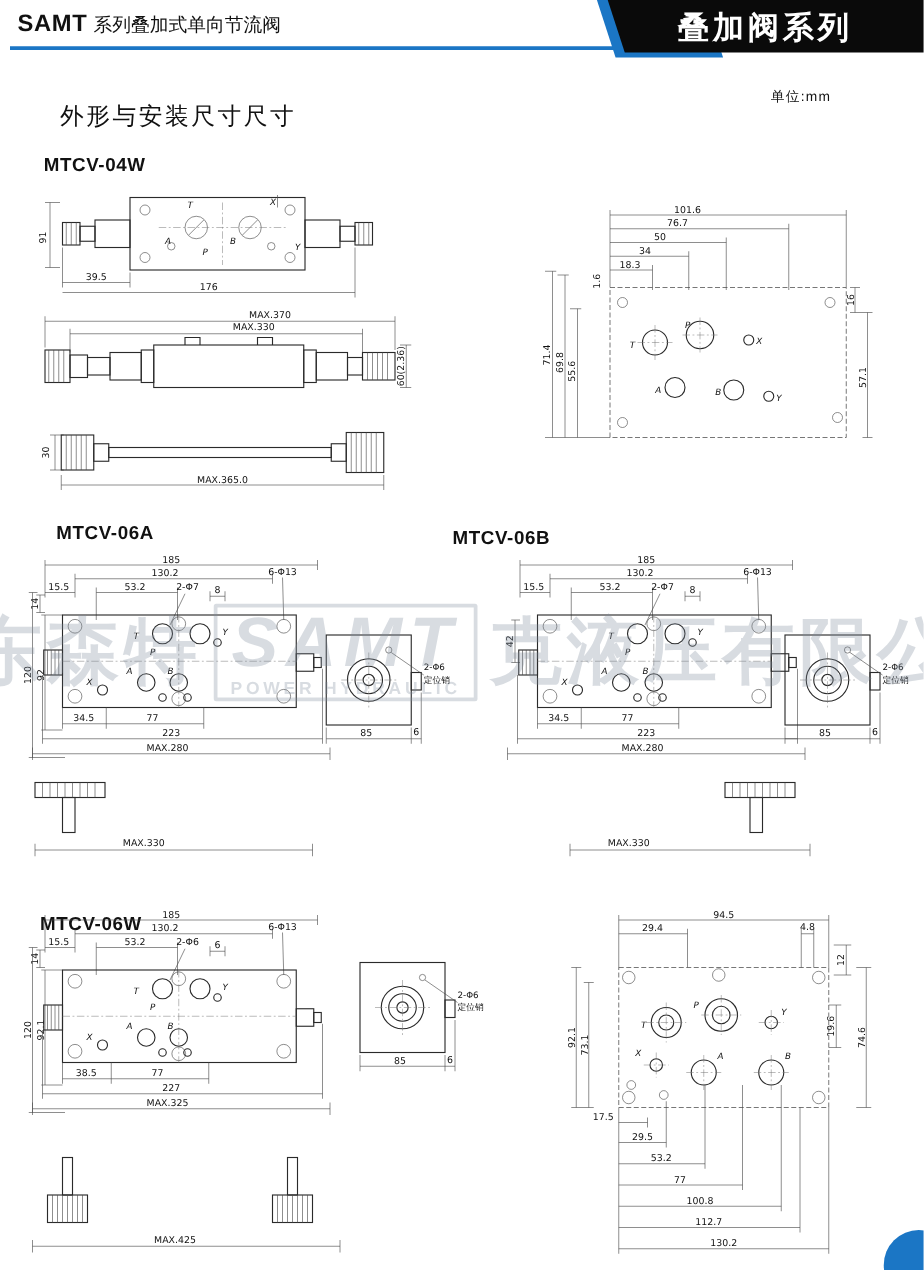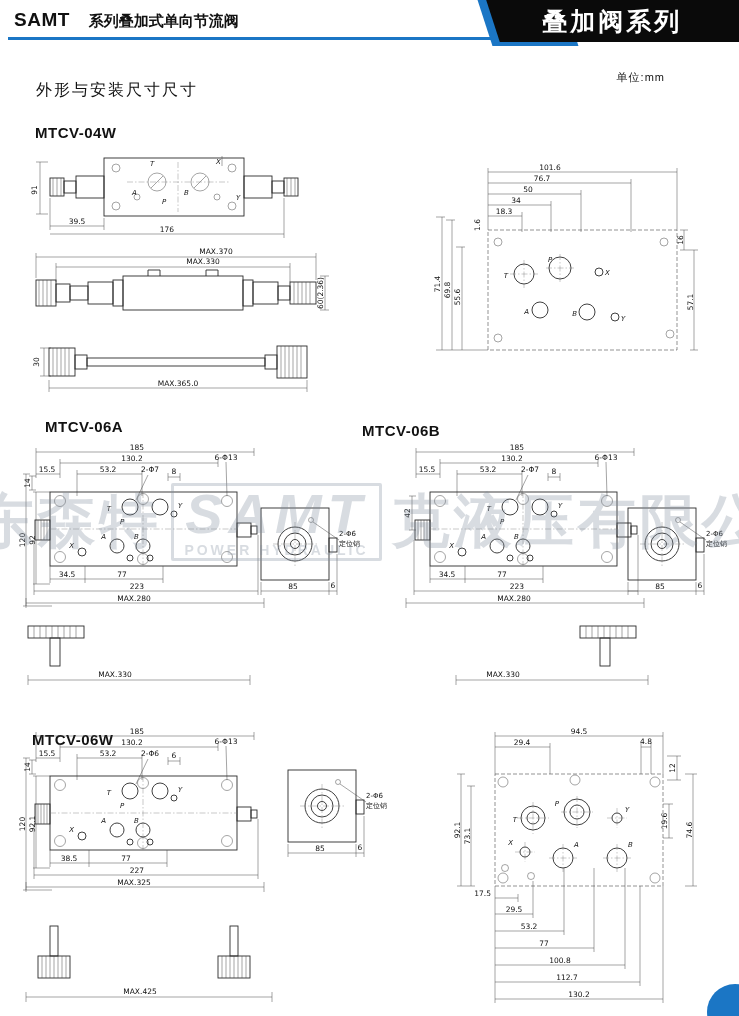--- a/index.html
+++ b/index.html
@@ -5,30 +5,30 @@
   * { margin:0; padding:0; box-sizing:border-box; }
   html,body { background:#fff; }
   body { font-family:"Liberation Sans", sans-serif; color:#111; }
   .page { position:relative; width:739px; height:1016px; background:#fff; overflow:hidden; }
   .abs { position:absolute; }
   svg.abs { overflow:visible; }
 
   
   .header-title { position:absolute; left:14px; top:9px; white-space:nowrap; }
   .t-model { font-weight:bold; font-size:19px; letter-spacing:.5px; }
-  .t-rest  { font-weight:bold; font-size:15px; margin-left:19px; }
+  .t-rest  { font-weight:normal; font-size:15px; margin-left:5px; }
   .header-rule { position:absolute; left:8px; top:37px; width:545px; height:3px; background:#1b76c5; }
   .banner-blue { position:absolute; top:0; right:168px; width:86px; height:46px; background:#1b76c5;
                  transform:skewX(18deg); }
   .banner { position:absolute; top:0; right:-22px; width:268px; height:42px; background:#0a0a0a;
             transform:skewX(18deg); display:flex; align-items:center; justify-content:center; }
   .banner span { transform:skewX(-18deg); color:#fff; font-weight:bold; font-size:25px; letter-spacing:3px;
                  padding-right:30px; }
   .unit { position:absolute; right:74px; top:70px; font-size:11px; letter-spacing:1px; }
-  .subtitle { position:absolute; left:36px; top:80px; font-size:16px; letter-spacing:2px; }
+  .subtitle { position:absolute; left:48px; top:80px; font-size:19px; letter-spacing:2px; }
   .sec-title { position:absolute; font-size:15px; font-weight:bold; letter-spacing:.5px; }
 
   
   .ln   { stroke:#2a2a2a; stroke-width:.9; fill:none; }
   .thin { stroke:#4a4a4a; stroke-width:.5; fill:none; }
   .dash { stroke:#4a4a4a; stroke-width:.6; fill:none; stroke-dasharray:4 2; }
   .cl   { stroke:#777; stroke-width:.4; fill:none; stroke-dasharray:6 2 1.5 2; }
   svg text { font-family:"DejaVu Sans", sans-serif; font-size:7.5px; fill:#111; }
   svg text.port { font-size:7px; font-style:italic; }
   svg text.pin-note { font-size:7px; }

